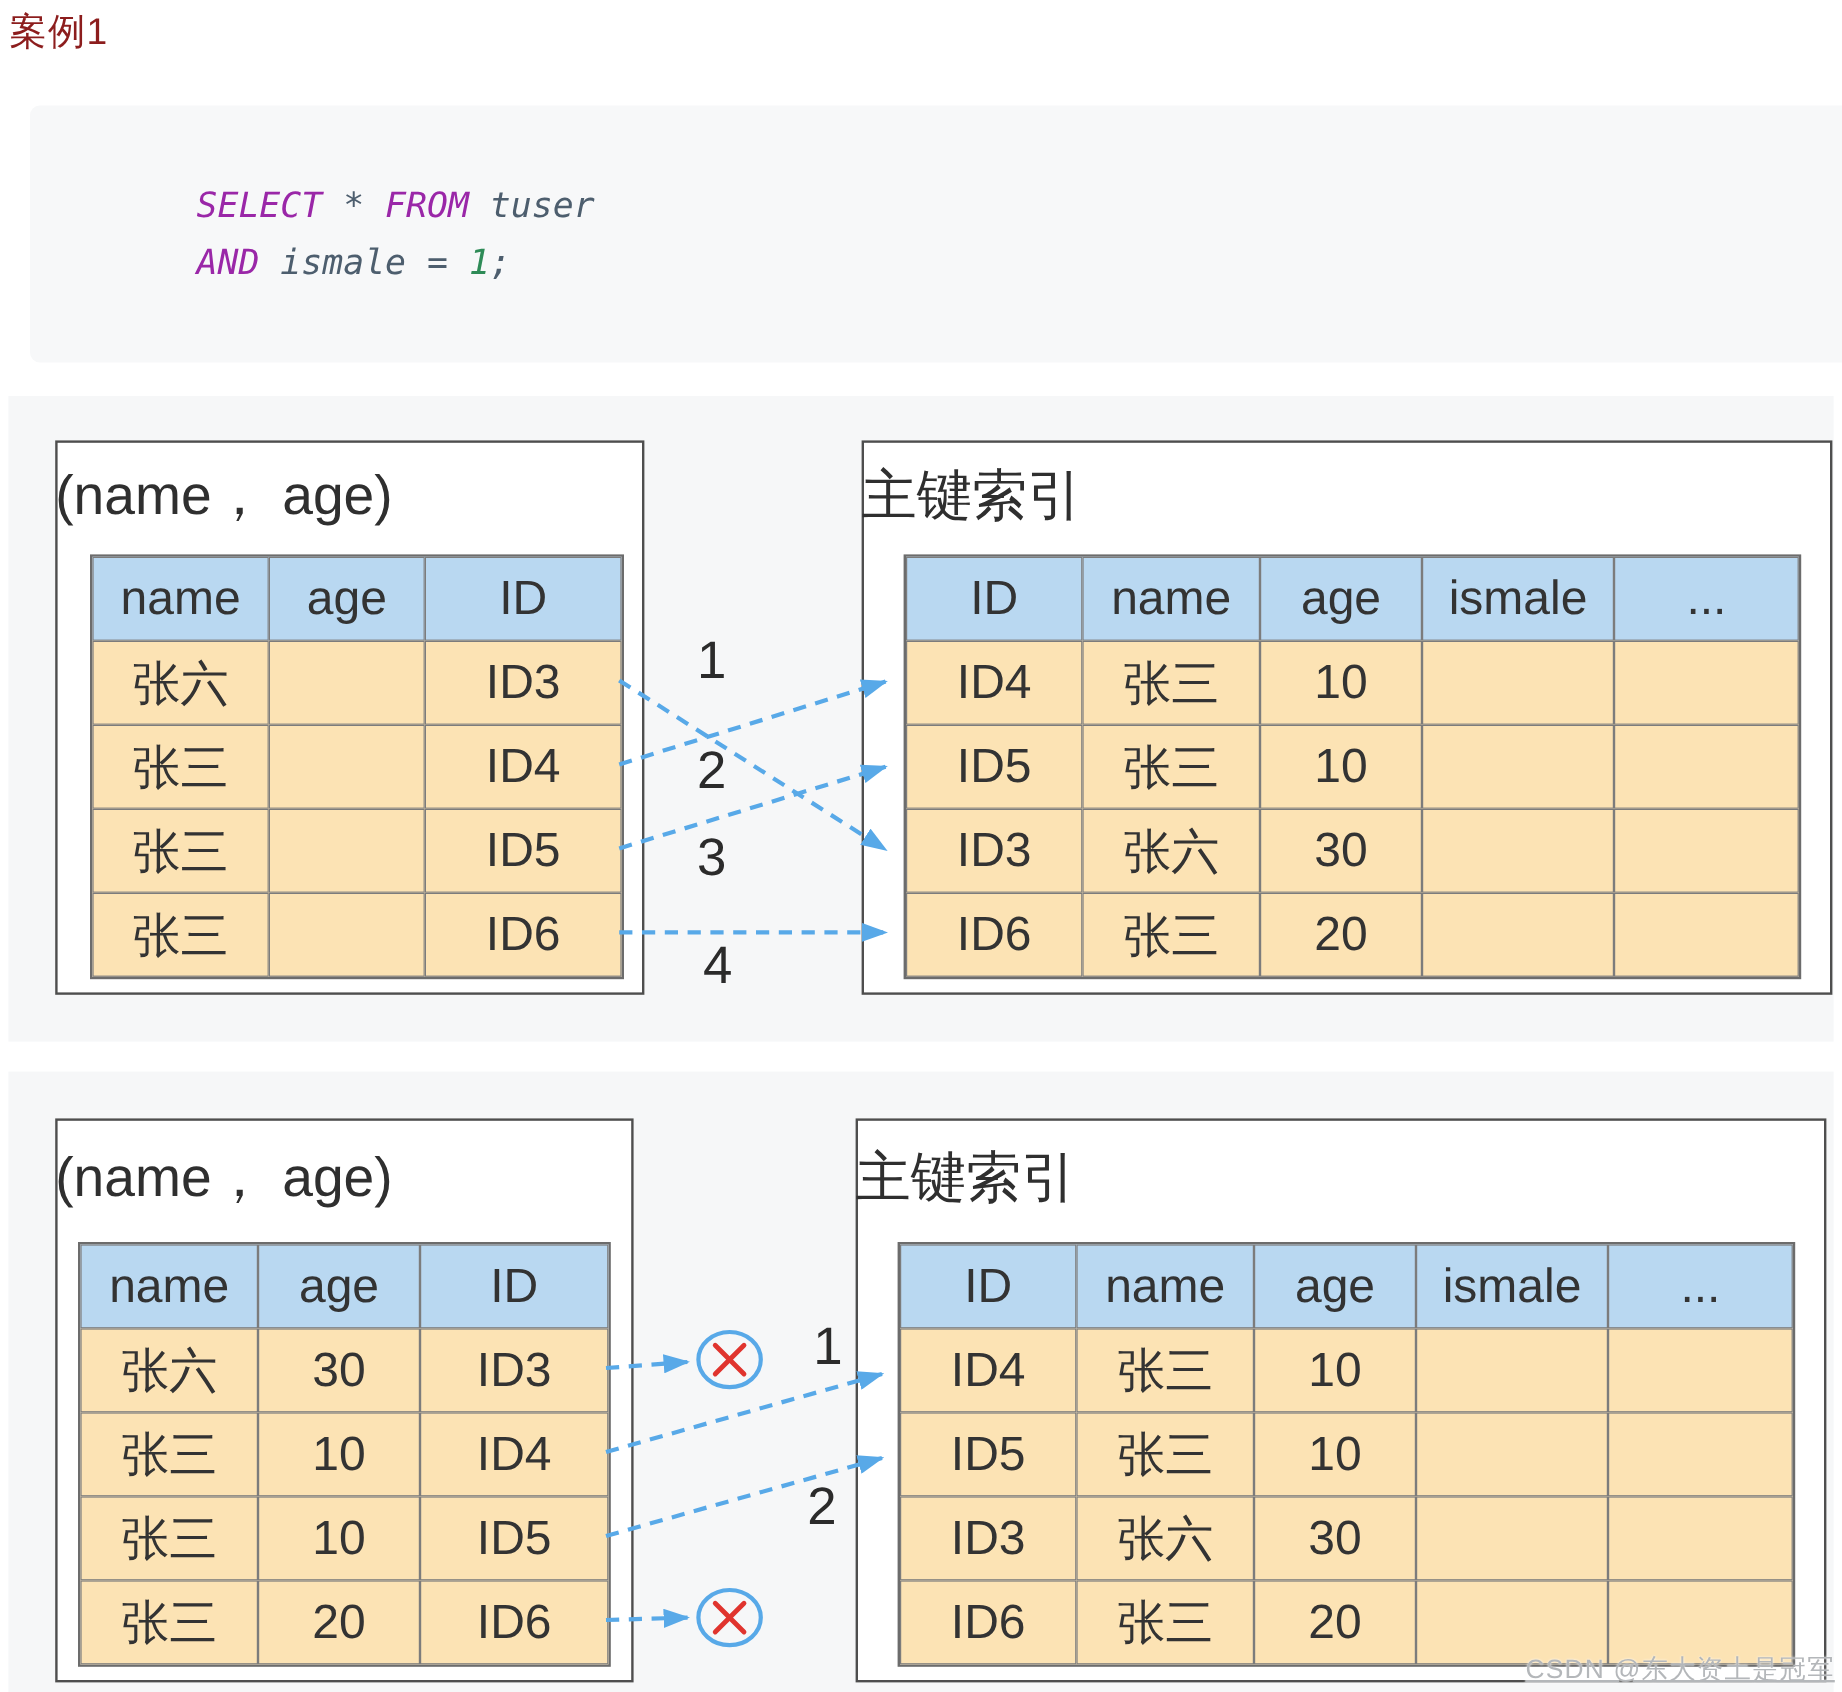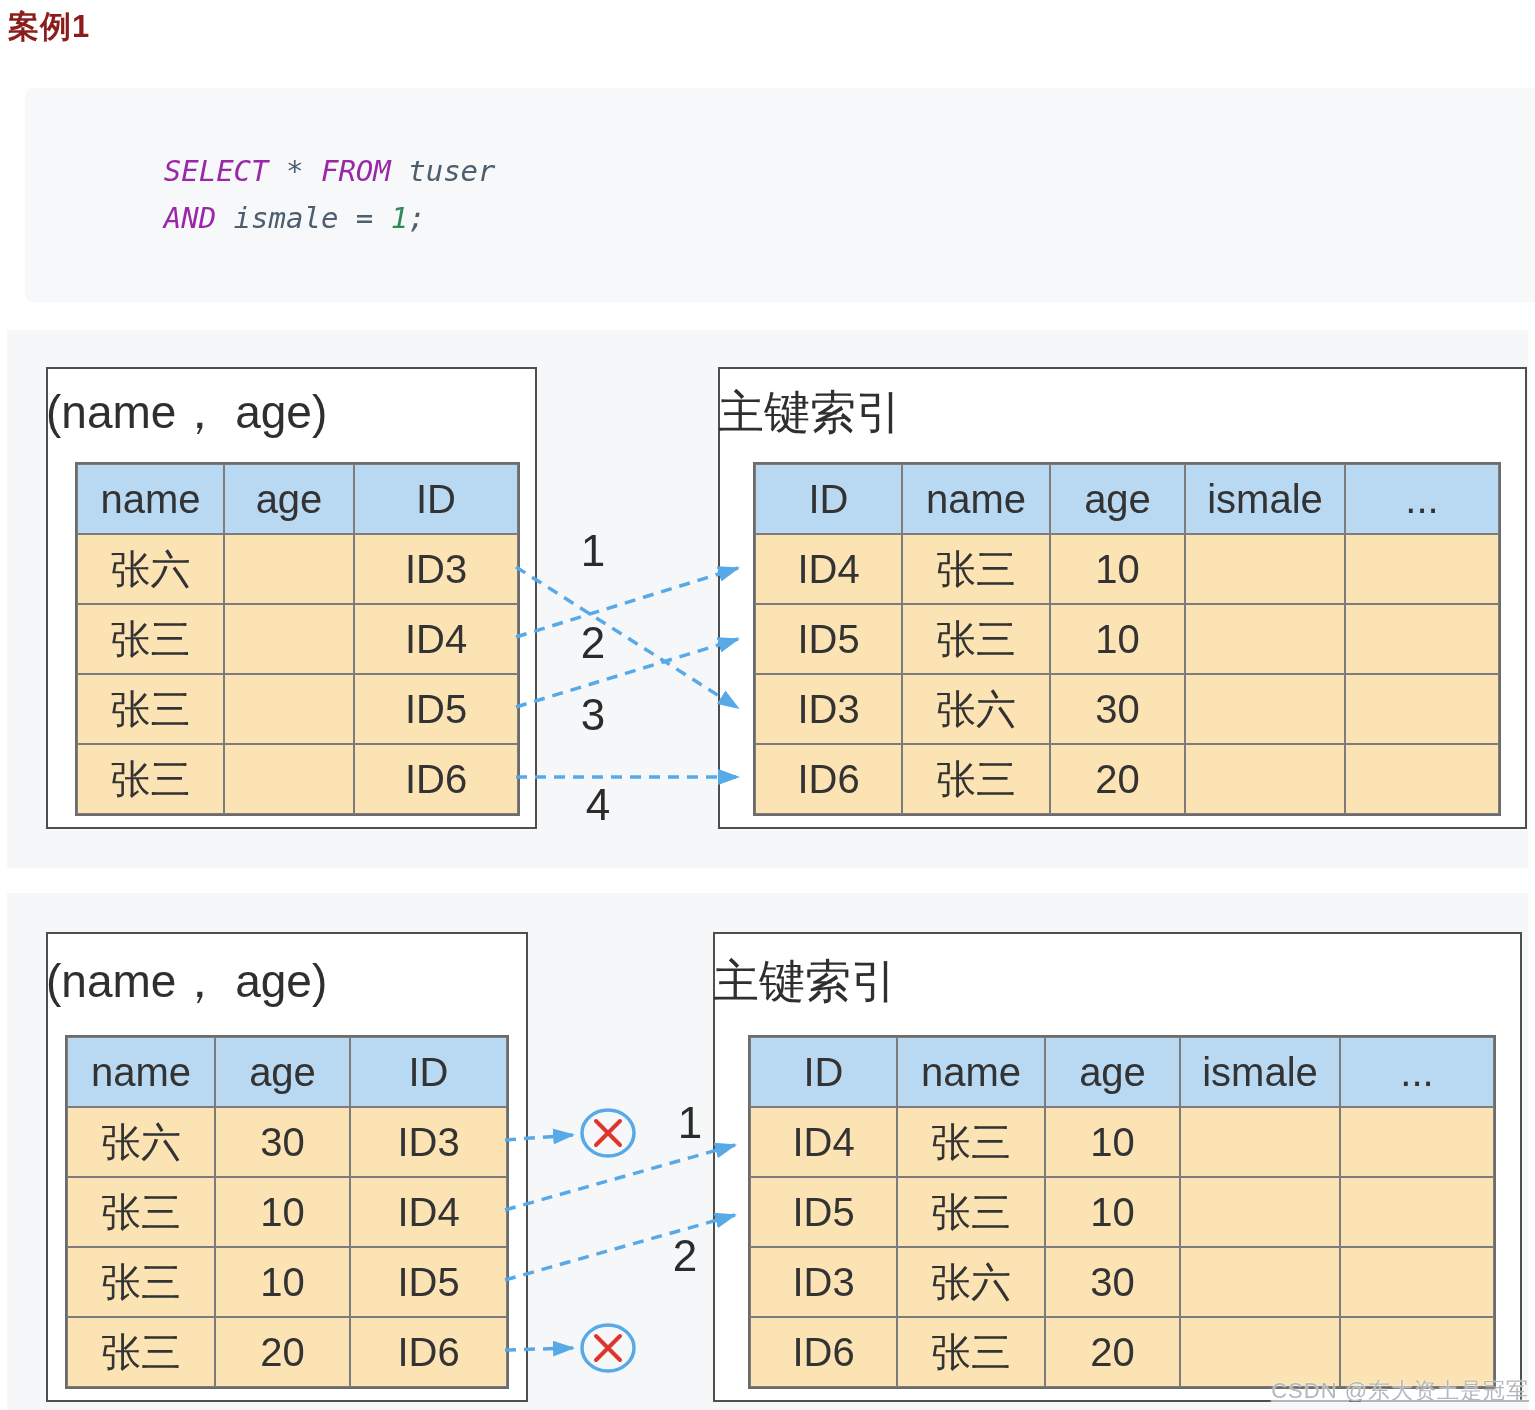--- a/index.html
+++ b/index.html
@@ -4,21 +4,21 @@
 <style>
   * { margin:0; padding:0; box-sizing:border-box; }
   html,body { background:#ffffff; }
   .page {
     position:relative; width:1535px; height:1410px;
     background:#ffffff; overflow:hidden;
     font-family:"Liberation Sans", sans-serif;
   }
   .page-title {
     position:absolute; left:8px; top:6px;
-    font-size:31px; font-weight:bold; color:#8c1d1d;
+    font-size:31px; font-weight:normal; color:#8c1d1d;
     letter-spacing:1px;
   }
   
   .code-panel {
     position:absolute; left:25px; top:88px; width:1521px; height:214px;
     background:#f7f8f9; border-radius:8px; padding:13px 0 0 34px;font-style:italic;
   }
   .code-line {
     white-space:pre; font-family:"DejaVu Sans Mono", monospace;
     font-size:29px; line-height:47px; height:47px;

